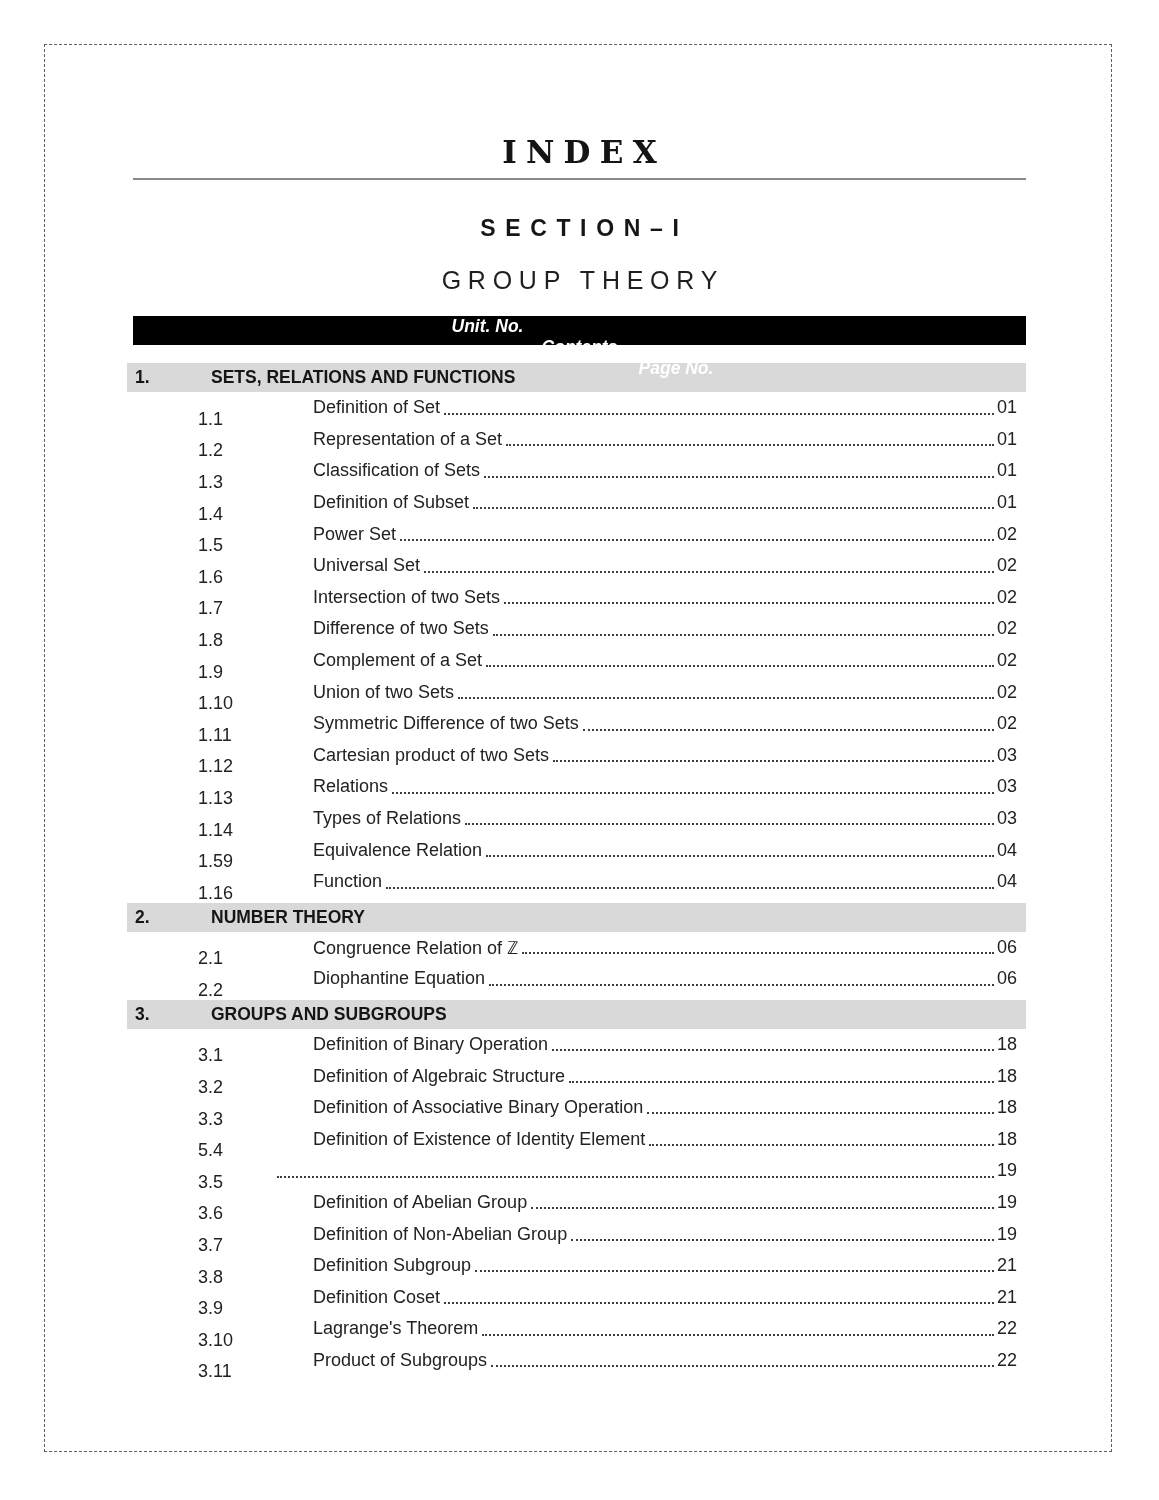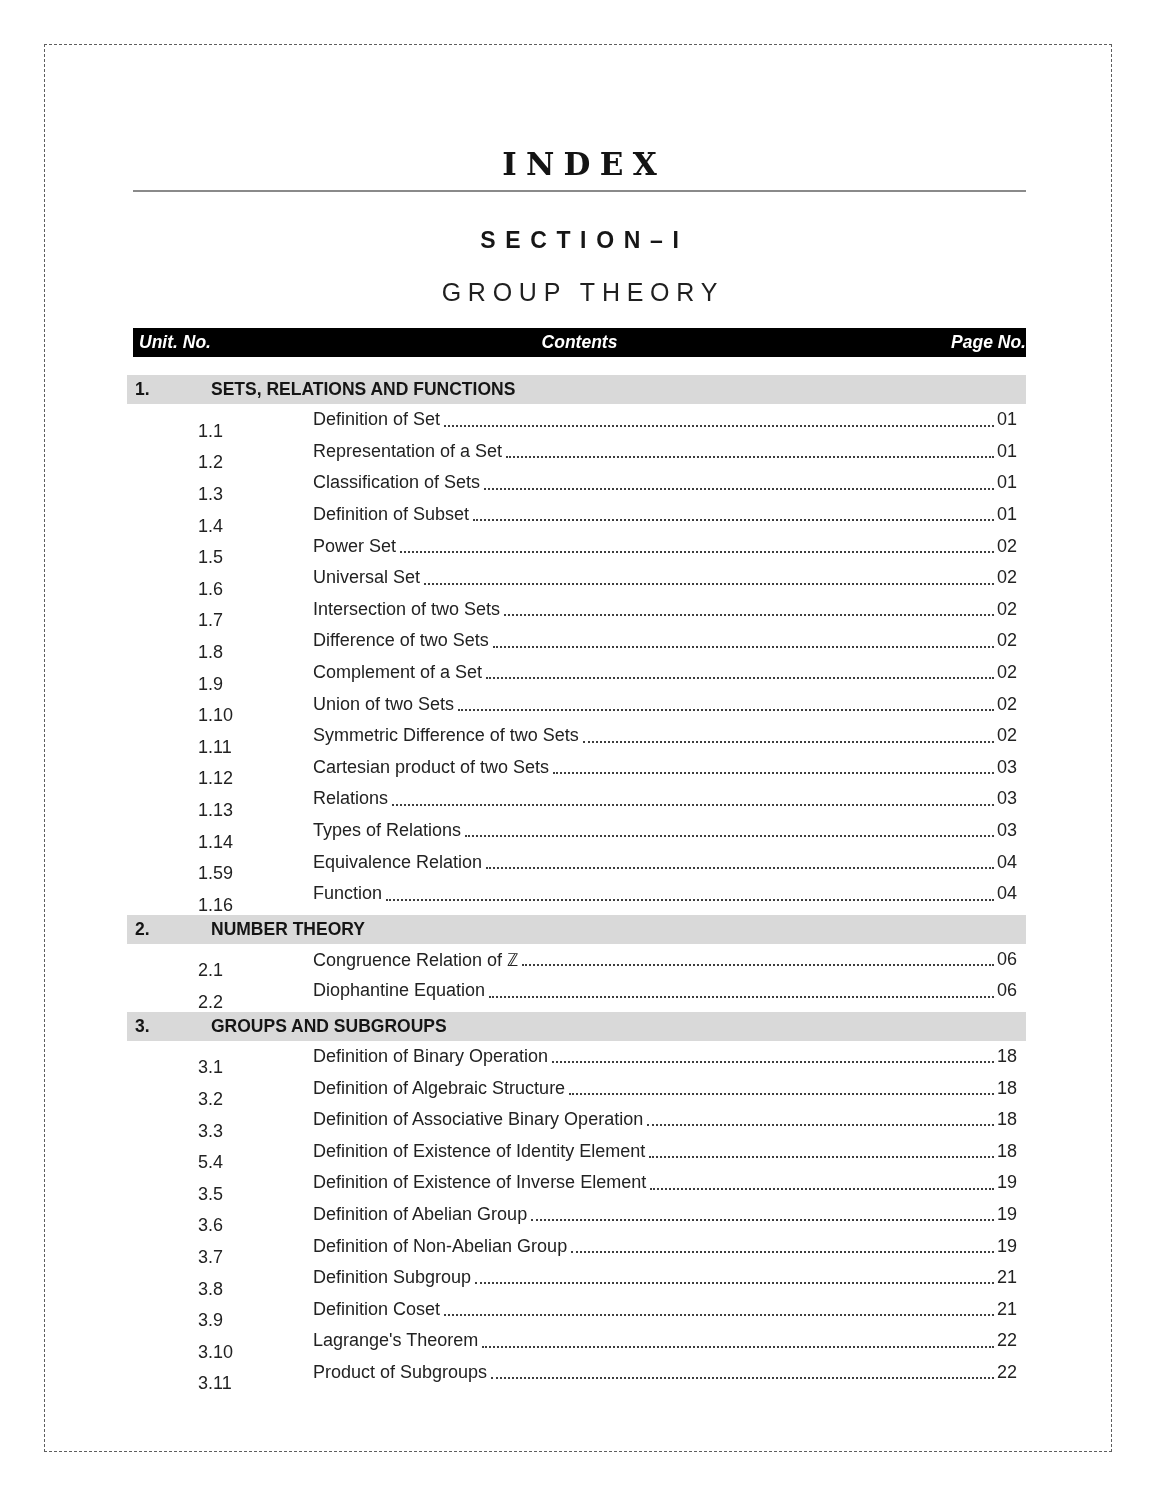--- a/index.html
+++ b/index.html
@@ -4,21 +4,21 @@
 <style>
   html,body{margin:0;padding:0;}
   body{
     width:1159px;height:1500px;position:relative;background:#ffffff;
     font-family:"Liberation Sans",sans-serif;color:#1c1c1c;overflow:hidden;
   }
   .page-frame{
     position:absolute;left:44px;top:44px;width:1068px;height:1408px;
     border:1px dashed #5f5f5f;box-sizing:border-box;pointer-events:none;
   }
-  .content{position:absolute;left:133px;top:12px;width:893px;}
+  .content{position:absolute;left:133px;top:0;width:893px;}
 
   .index-title{
     margin:137px 0 0;text-align:center;
     font-family:"DejaVu Serif","Liberation Serif",serif;
     font-weight:700;font-size:31px;line-height:1;
     letter-spacing:0.30em;text-indent:0.30em;color:#141414;
   }
   .title-rule{height:0;border-top:2px solid #8a8a8a;margin-top:10px;}
 
   .section-heading{
@@ -26,21 +26,21 @@
     letter-spacing:0.42em;text-indent:0.42em;color:#161616;
   }
   .group-heading{
     margin:28px 0 0;text-align:center;font-weight:400;font-size:25px;line-height:1;
     letter-spacing:0.27em;text-indent:0.27em;color:#1f1f1f;
   }
 
   .thead{
     margin-top:23px;height:29px;background:var(--bar-bg,#000);
     color:var(--bar-fg,#fff);display:flex;align-items:center;
-    font-style:italic;font-weight:700;font-size:17.5px;box-sizing:border-box;
+    font-style:italic;font-weight:700;font-size:17.5px;box-sizing:border-box;flex-direction:column;
   }
   .thead .u{width:30%;padding-left:6px;box-sizing:border-box;text-align:left;}
   .thead .c{width:40%;text-align:center;}
   .thead .p{width:30%;padding-right:0;box-sizing:border-box;text-align:right;}
 
   #toc .section-bar{
     margin-top:5px;margin-left:-6px;height:29px;width:899px;
     background:var(--sec-bg,#d9d9d9);display:flex;align-items:center;
     font-weight:700;font-size:17.5px;color:#151515;box-sizing:border-box;
   }
@@ -217,21 +217,20 @@
         <span class="row-page">18</span>
       </div>
       <div class="row">
         <span class="row-num">5.4</span>
         <span class="row-title">Definition of Existence of Identity Element</span>
         <span class="dots"></span>
         <span class="row-page">18</span>
       </div>
       <div class="row">
         <span class="row-num">3.5</span>
-        <span class="row-title">Definition of Existence of Inverse Element</span>
         <span class="dots"></span>
         <span class="row-page">19</span>
       </div>
       <div class="row">
         <span class="row-num">3.6</span>
         <span class="row-title">Definition of Abelian Group</span>
         <span class="dots"></span>
         <span class="row-page">19</span>
       </div>
       <div class="row">

